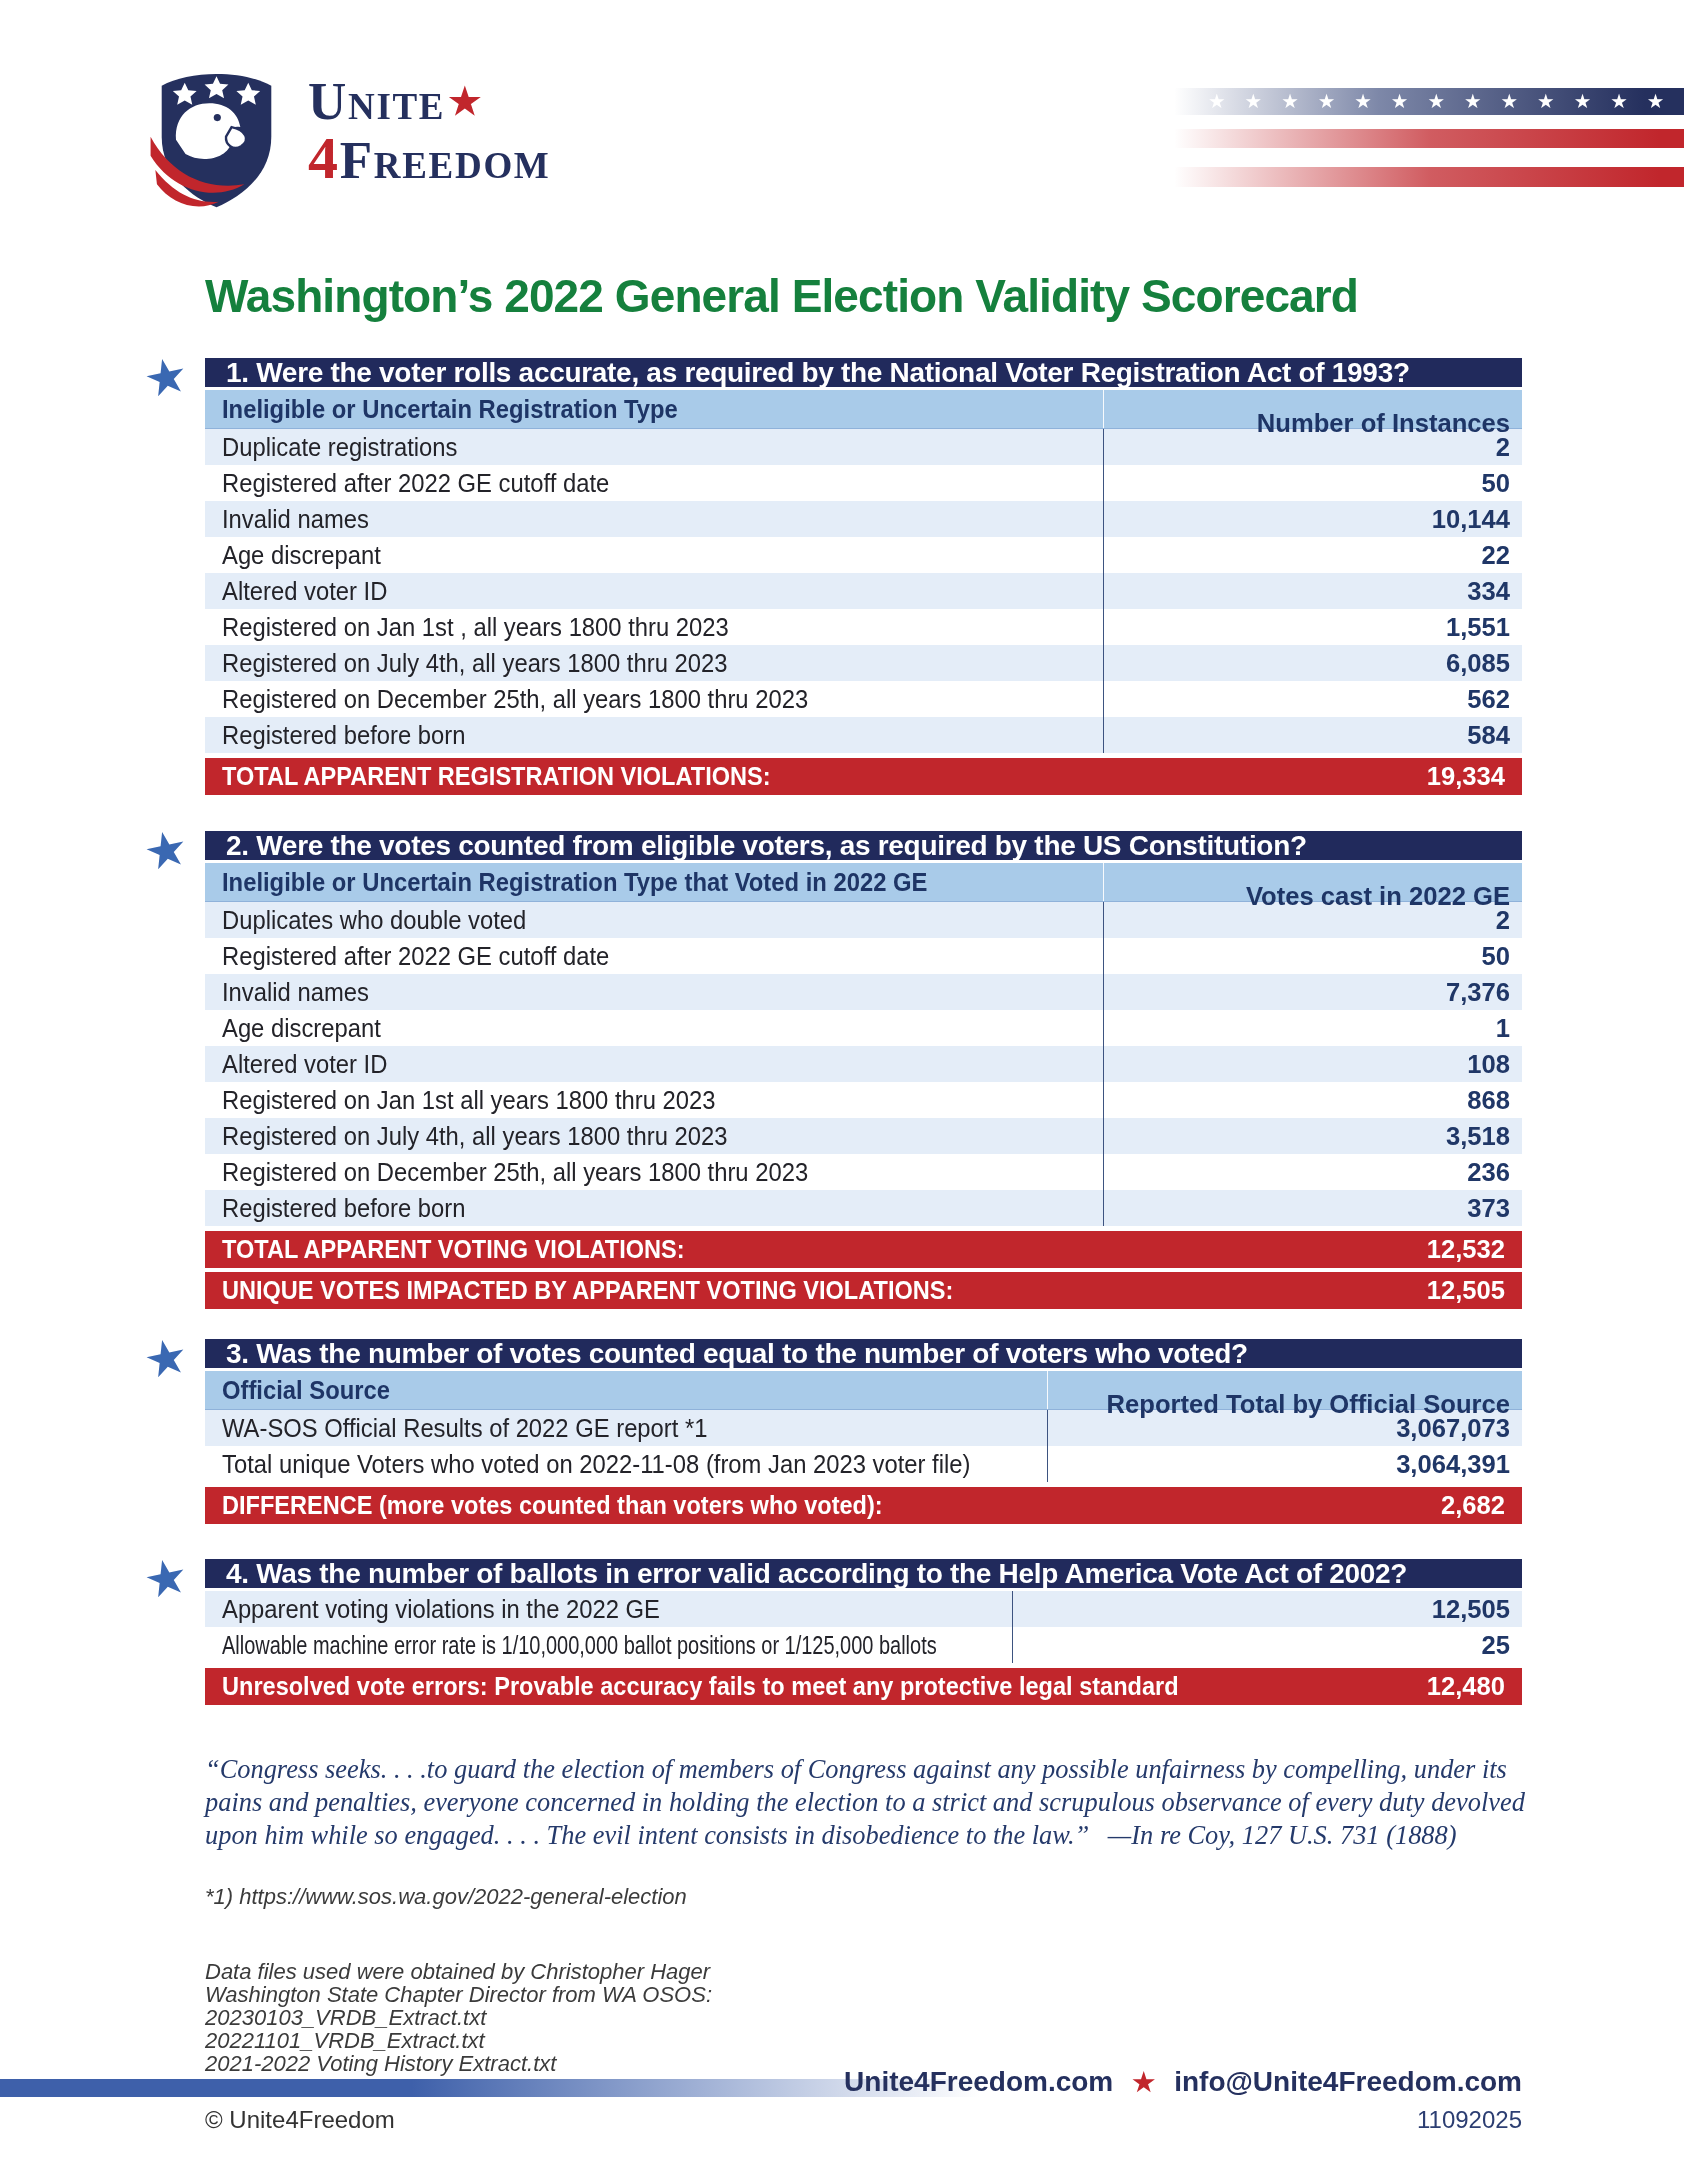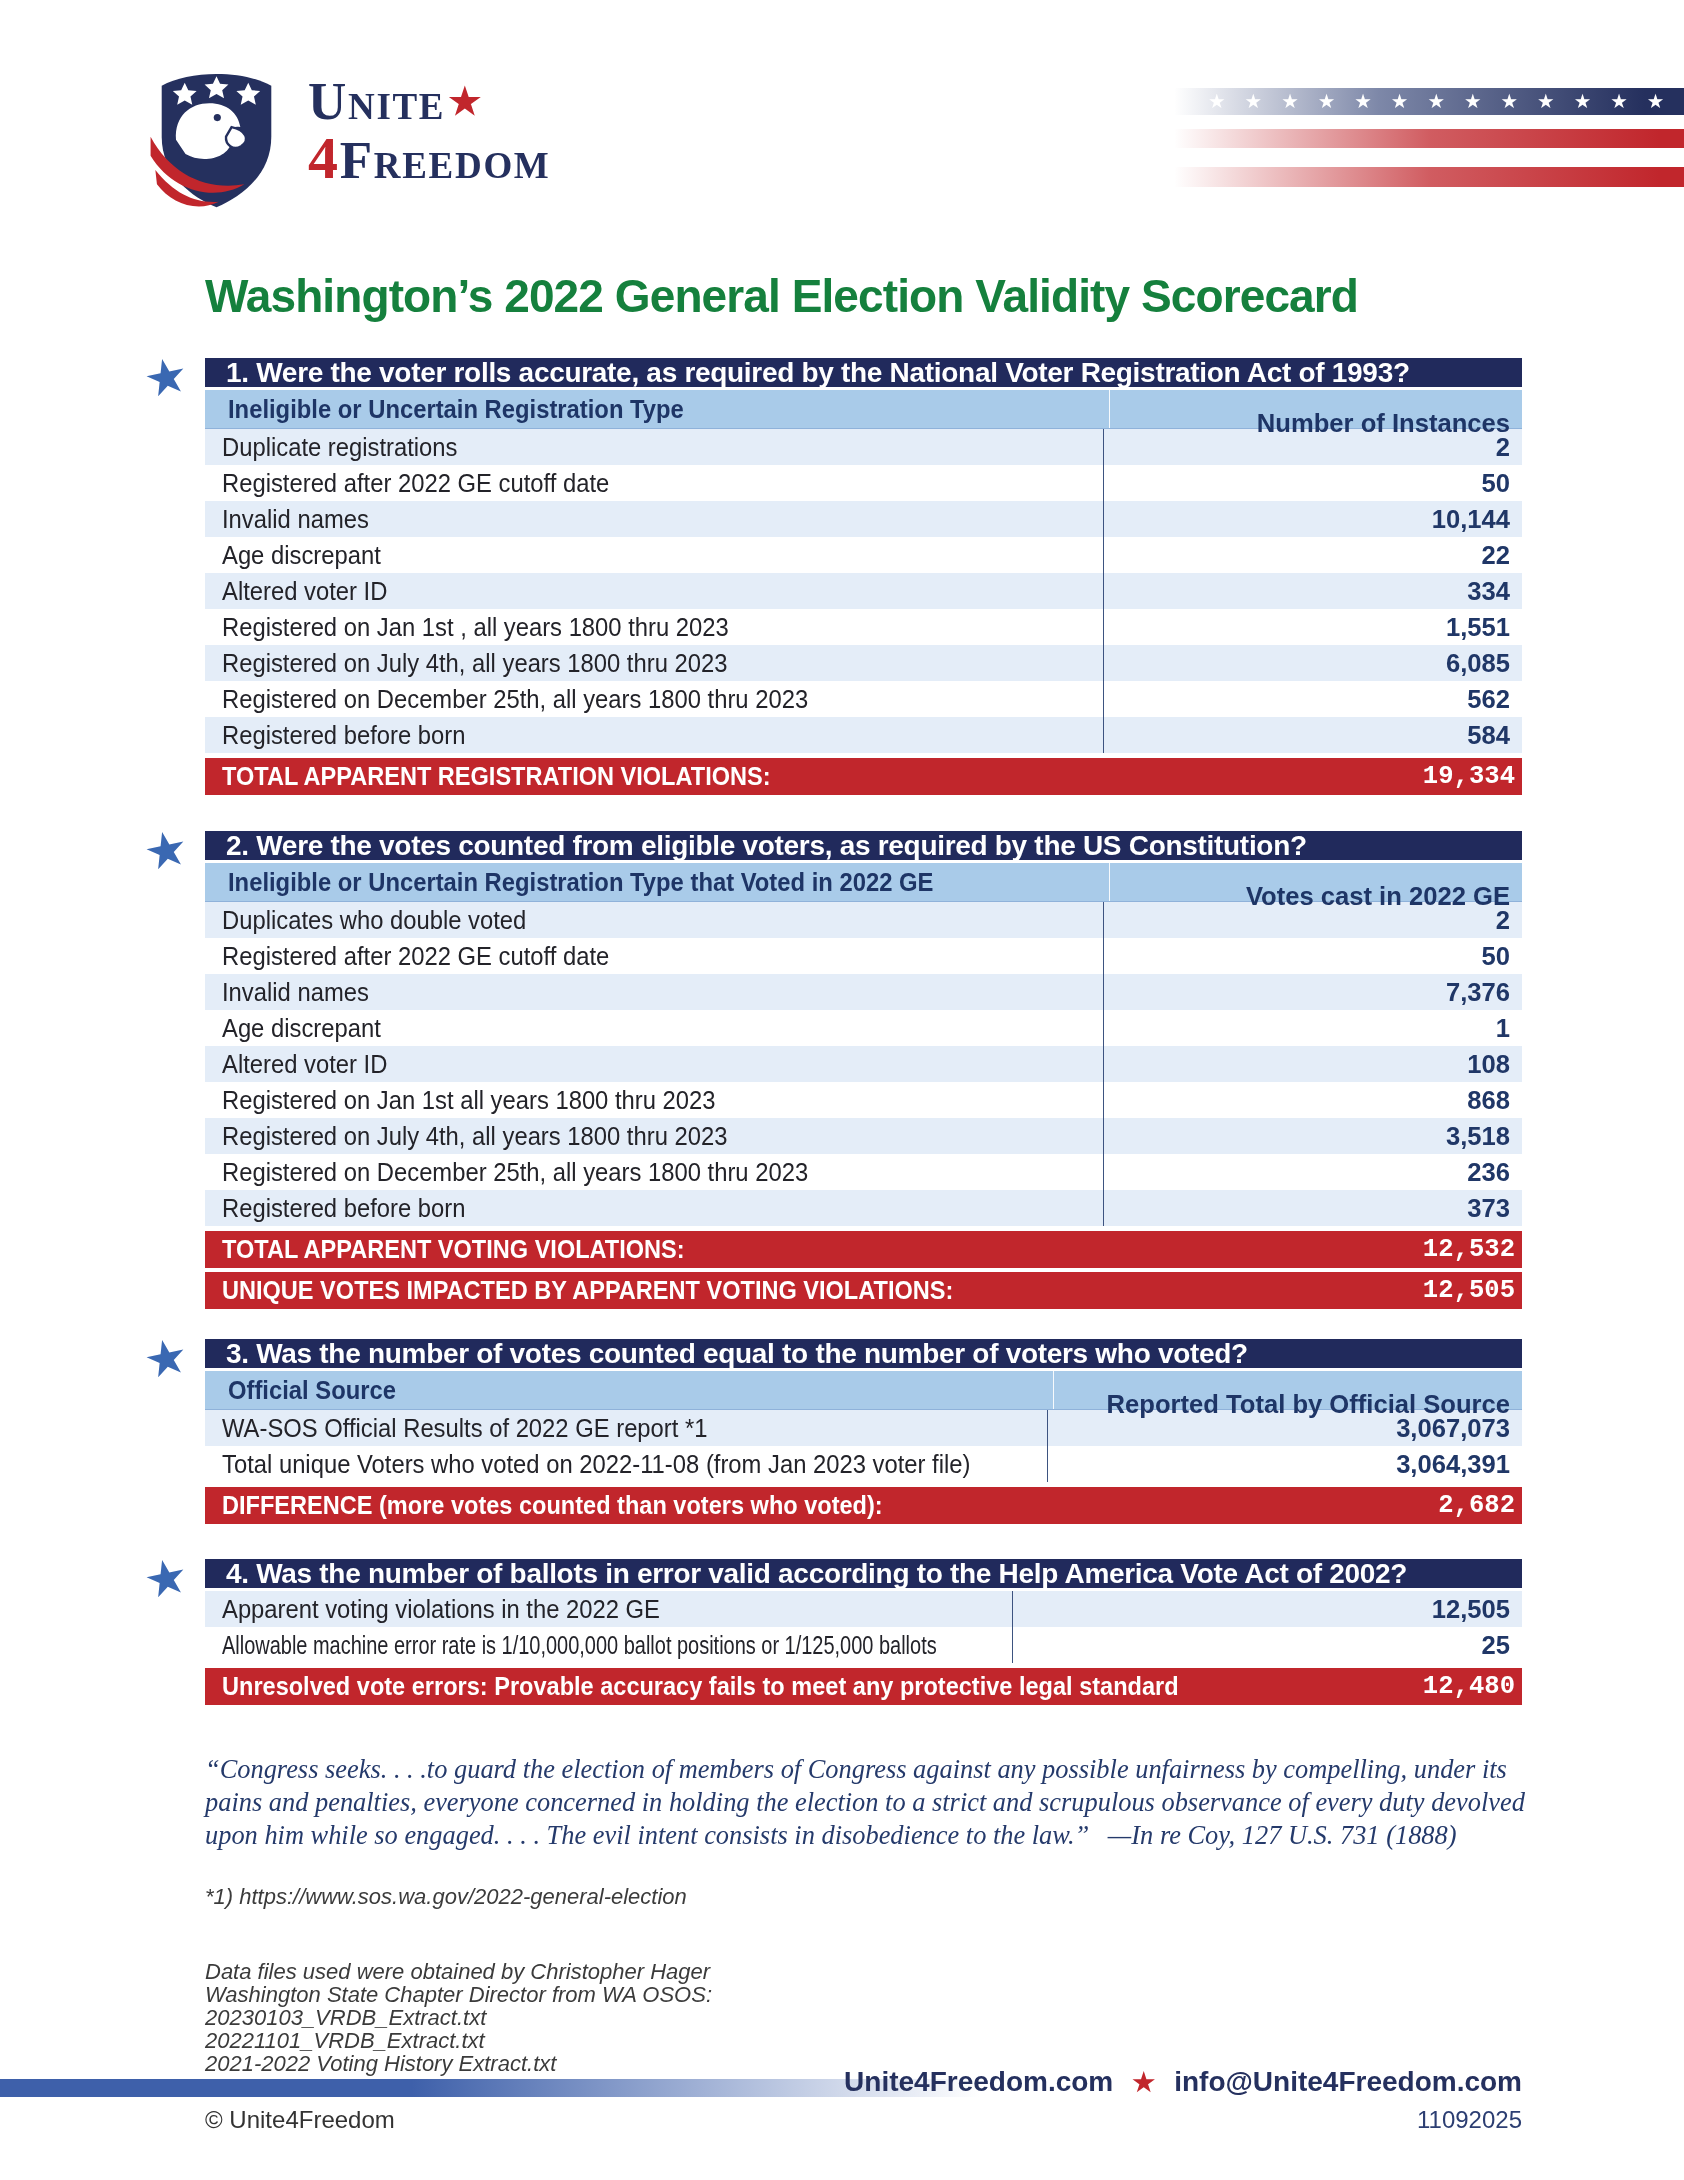--- a/index.html
+++ b/index.html
@@ -46,21 +46,21 @@
   }
   .sec-banner{
     height:29px;background:#212a5c;color:#ffffff;display:flex;align-items:center;
     padding-left:21px;font-size:28px;font-weight:bold;letter-spacing:-0.3px;white-space:nowrap;
   }
   .thead{
     margin-top:3.4px;height:39px;background:#a9cbe9;display:flex;
     color:#1e3566;font-weight:bold;font-size:25.6px;box-sizing:border-box;
     border-bottom:1.7px solid #8fb2da;
   }
-  .thead .cell-label{border-right:1.7px solid rgba(255,255,255,0.9);margin-left:6px;}
+  .thead .cell-label{border-right:1.7px solid rgba(255,255,255,0.9);}
   .rows{display:block;}
   .sec4 .rows{margin-top:3.4px;}
   .trow{height:36px;display:flex;font-size:25.6px;color:#232329;background:#ffffff;}
   .rows > .trow:nth-child(odd){background:#e4edf8;}
   .cell-label{
     flex:0 0 var(--colw);box-sizing:border-box;display:flex;align-items:center;
     padding-left:17px;border-right:1.3px solid var(--divider);overflow:hidden;white-space:nowrap;
   }
   .cell-value{
     flex:1;display:flex;align-items:center;justify-content:flex-end;
@@ -68,21 +68,21 @@
   }
   .thead .cell-value{color:#1e3566;margin-top:28px;}
   .sqz{display:inline-block;transform:scaleX(0.93);transform-origin:left center;}
   .sqz.tight{transform:scaleX(0.78);}
   .sqz92{display:inline-block;transform:scaleX(0.92);transform-origin:left center;}
   .total{
     margin-top:4.3px;height:37px;background:#c1262c;color:#ffffff;display:flex;
     font-weight:bold;font-size:25.6px;
   }
   .total .t-label{flex:1;display:flex;align-items:center;padding-left:17px;white-space:nowrap;overflow:hidden;}
-  .total .t-value{display:flex;align-items:center;padding-right:7px;font-family:Liberation Mono, monospace;}
+  .total .t-value{display:flex;align-items:center;padding-right:17px;}
   .sec1{top:358px;} .sec2{top:831px;} .sec3{top:1339px;} .sec4{top:1559px;}
 
   
   .quote{
     position:absolute;left:205px;top:1753px;width:1322px;
     font-family:"Liberation Serif", serif;font-style:italic;
     font-size:26.4px;line-height:33px;color:#253a6b;
   }
 
   

